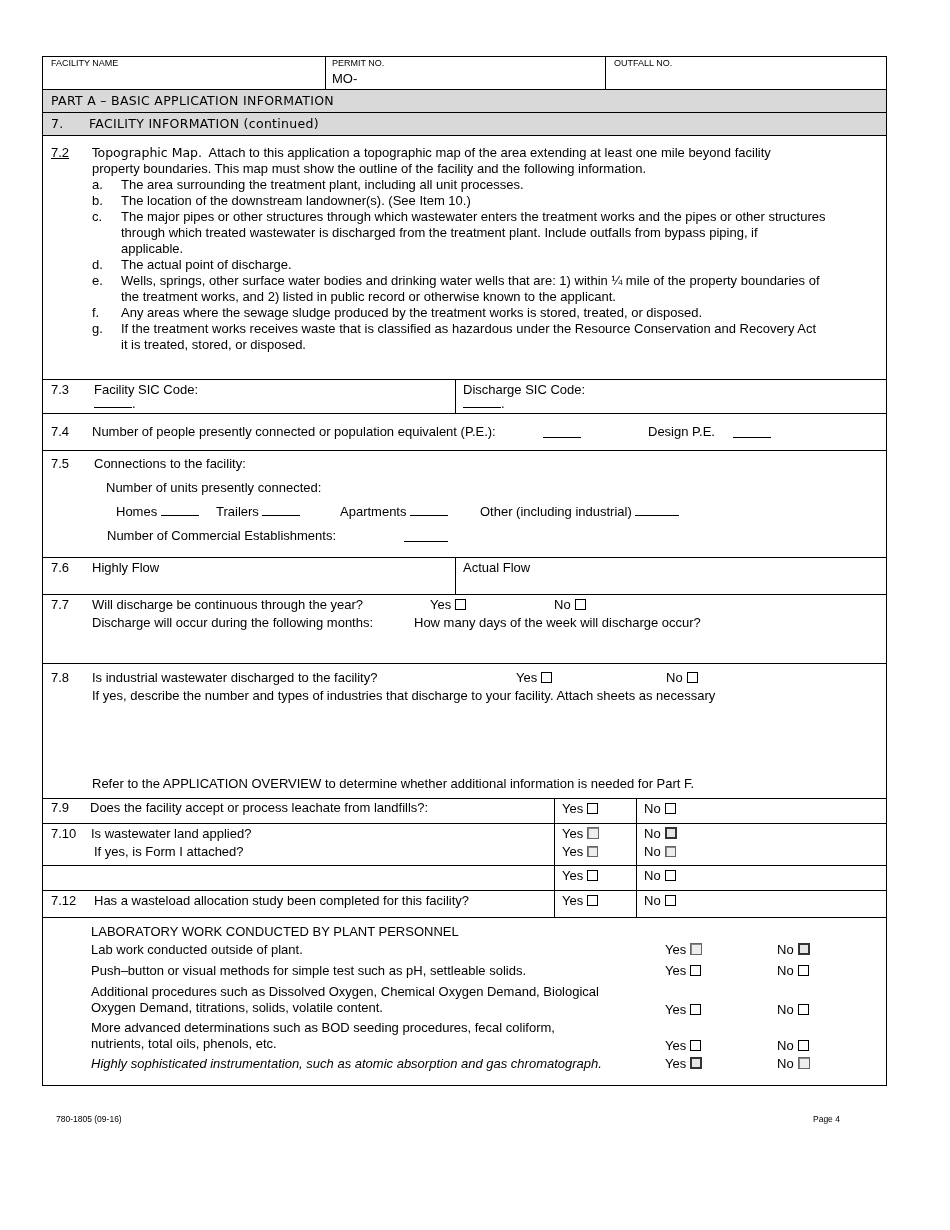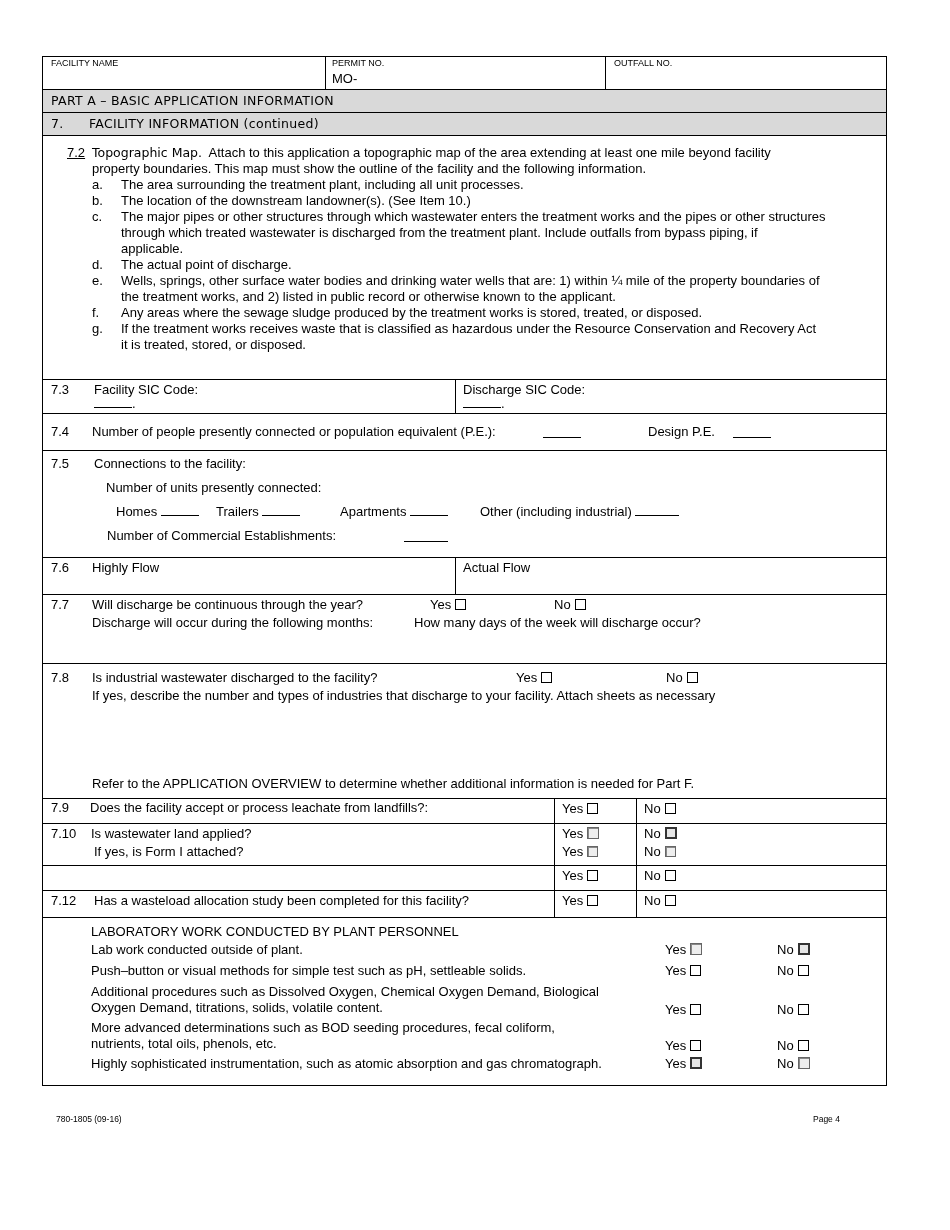--- a/index.html
+++ b/index.html
@@ -51,21 +51,21 @@
 
   <div class="row gray">
     <span>PART A – BASIC APPLICATION INFORMATION</span>
   </div>
 
   <div class="row gray">
     <span class="num">7.</span><span>FACILITY INFORMATION (continued)</span>
   </div>
 
   <div class="row" style="height:244px;">
-    <span class="abs" style="left:24px;top:9px;text-decoration:underline;">7.2</span>
+    <span class="abs" style="left:8px;top:9px;text-decoration:underline;">7.2</span>
     <div class="abs" style="left:49px;top:9px;line-height:16px;">
       <div><span style="font-family:'DejaVu Sans',sans-serif;font-size:12.5px;">Topographic Map.</span>&nbsp; <span>Attach to this application a topographic map of the area extending at least one mile beyond facility</span></div>
       <div>property boundaries.  This map must show the outline of the facility and the following information.</div>
       <div id="topo-list">
           <div style="display: flex;">
             <span style="width: 29px; flex: 0 0 29px; padding-left: 0px;">a.</span>
             <div>
               <div>The area surrounding the treatment plant, including all unit processes.</div>
             </div>
           </div>
@@ -235,21 +235,21 @@
         <span class="abs" style="left: 622px; top: 45px;"><span>Yes</span><span class="cb"></span></span>
         <span class="abs" style="left: 734px; top: 45px;"><span>No</span><span class="cb"></span></span>
         <span class="abs" style="left: 48px; top: 66px;">Additional procedures such as Dissolved Oxygen, Chemical Oxygen Demand, Biological</span>
         <span class="abs" style="left: 48px; top: 82px;">Oxygen Demand, titrations, solids, volatile content.</span>
         <span class="abs" style="left: 622px; top: 84px;"><span>Yes</span><span class="cb"></span></span>
         <span class="abs" style="left: 734px; top: 84px;"><span>No</span><span class="cb"></span></span>
         <span class="abs" style="left: 48px; top: 102px;">More advanced determinations such as BOD seeding procedures, fecal coliform,</span>
         <span class="abs" style="left: 48px; top: 118px;">nutrients, total oils, phenols, etc.</span>
         <span class="abs" style="left: 622px; top: 120px;"><span>Yes</span><span class="cb"></span></span>
         <span class="abs" style="left: 734px; top: 120px;"><span>No</span><span class="cb"></span></span>
-        <span class="abs" style="left: 48px; top: 138px;">Highly sophisticated instrumentation, such as atomic absorption and gas chromatograph.</span>
+        <span class="abs" style="left: 48px; top: 138px; font-style: italic;">Highly sophisticated instrumentation, such as atomic absorption and gas chromatograph.</span>
         <span class="abs" style="left: 622px; top: 138px;"><span>Yes</span><span class="cb shaded"></span></span>
         <span class="abs" style="left: 734px; top: 138px;"><span>No</span><span class="cb faint shaded"></span></span>
       </div>
   </div>
 </div>
 
 <span class="footer" style="left:56px;">780-1805 (09-16)</span>
 <span class="footer" style="left:813px;">Page 4</span>
 
 </body></html>

